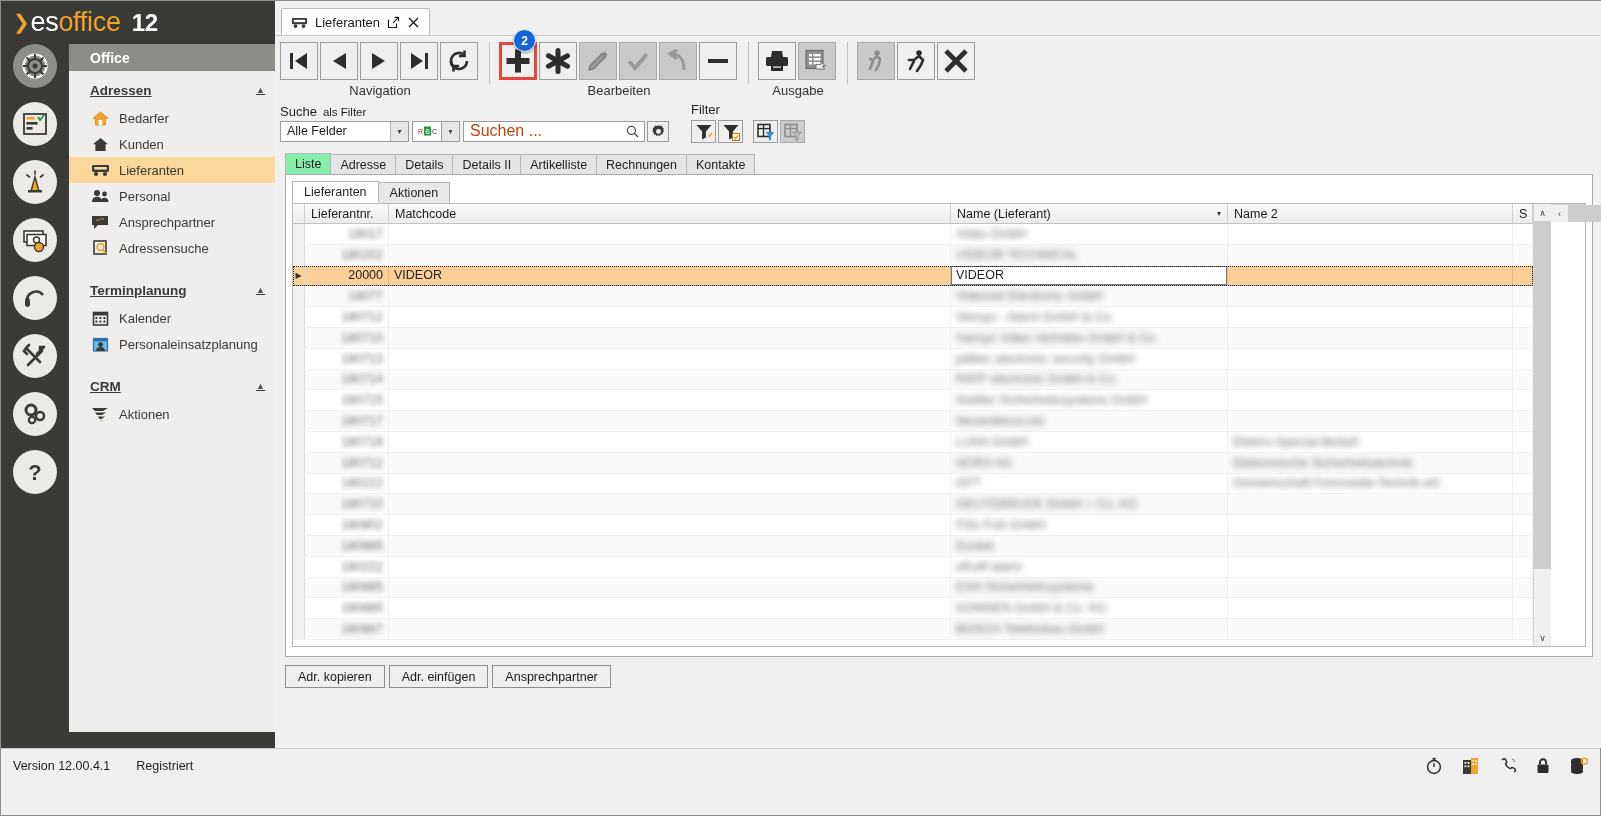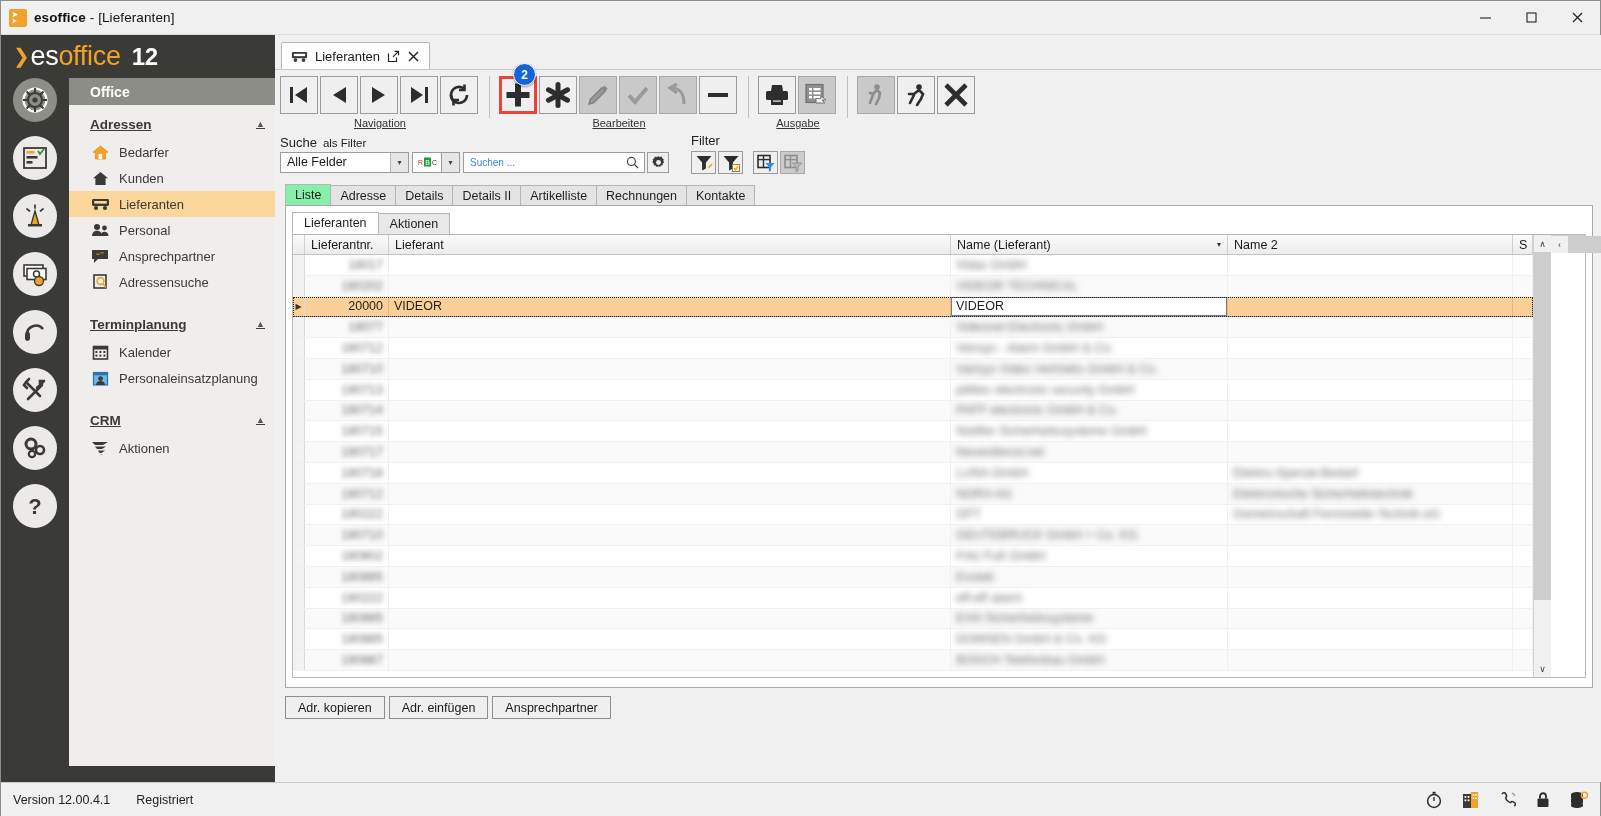--- a/index.html
+++ b/index.html
@@ -63,42 +63,42 @@
   .doctab .mini{display:flex;align-items:center;}
 
   .tbwrap{border-top:1px solid #c8c8c8;background:#f0f0f0;padding:6px 0 0 0;}
   .toolbar{display:flex;align-items:flex-start;padding-left:5px;}
   .tgroup{display:flex;flex-direction:column;align-items:center;}
   .tbtns{display:flex;}
   .tbtn{width:38px;height:38px;border:1px solid #9b9b9b;background:#efefef;margin-right:2px;
     display:flex;align-items:center;justify-content:center;box-sizing:border-box;}
   .tbtn.disabled{background:#c9c9c9;border-color:#a8a8a8;}
   .tbtn svg{display:block;}
-  .tglabel{font-size:11px;color:#333;margin-top:3px;text-align:center;width:100%;text-decoration:underline;}
+  .tglabel{font-size:13px;color:#333;margin-top:3px;text-align:center;width:100%;}
   .tsep{width:1px;background:#c0c0c0;height:42px;margin:0 9px;}
   .hl-wrap{position:relative;margin-right:2px;}
   .hl{border:3px solid #e8443a !important;width:38px;height:38px;box-sizing:border-box;background:#efefef;
     display:flex;align-items:center;justify-content:center;}
   .badge{position:absolute;top:-13px;left:14px;width:21px;height:21px;border-radius:50%;
     background:#1565d8;color:#fff;font-size:12px;font-weight:bold;display:flex;align-items:center;justify-content:center;
     border:1.5px solid #fff;box-shadow:0 1px 2px rgba(0,0,0,.35);z-index:5;}
 
   
   .searchrow{display:flex;align-items:center;padding:4px 0 0 5px;}
   .sfield{display:flex;flex-direction:column;}
   .slabels{display:flex;align-items:baseline;gap:6px;height:17px;}
   .slab{font-size:13px;color:#222;}
   .slab.small{font-size:11.5px;}
   .sctrls{display:flex;align-items:center;}
   .combo{height:21px;border:1px solid #9b9b9b;background:#fff;display:flex;align-items:center;box-sizing:border-box;}
   .combo .txt{padding:0 6px;font-size:12.5px;color:#1a1a1a;white-space:nowrap;}
   .combo .arrow{width:17px;height:19px;background:#e6e6e6;border-left:1px solid #b6b6b6;display:flex;align-items:center;justify-content:center;font-size:8px;color:#444;}
   .cbx-abc{height:21px;width:30px;border:1px solid #9b9b9b;background:#fff;display:flex;align-items:center;justify-content:center;box-sizing:border-box;margin-left:3px;}
   .searchbox{height:21px;border:1px solid #9b9b9b;background:#fff;display:flex;align-items:center;box-sizing:border-box;margin-left:3px;width:182px;}
-  .searchbox .ph{padding-left:6px;font-size:10px;color:#3b82f6;flex:1;}
+  .searchbox .ph{padding-left:6px;font-size:16px;color:#c2410c;flex:1;}
   .gearbtn{width:22px;height:21px;border:1px solid #9b9b9b;background:#efefef;display:flex;align-items:center;justify-content:center;box-sizing:border-box;margin-left:2px;}
   .filtbox{margin-left:22px;display:flex;flex-direction:column;}
   .fbtns{display:flex;gap:2px;}
   .fbtn{width:25px;height:23px;border:1px solid #9b9b9b;background:#efefef;display:flex;align-items:center;justify-content:center;box-sizing:border-box;}
   .fbtn.dis{background:#cccccc;border-color:#a8a8a8;}
   .fbtn.gap{margin-left:8px;}
 
   
   .ptabs{display:flex;align-items:flex-end;margin:10px 0 0 10px;height:21px;}
   .ptab{height:20px;background:#e4e4e4;border:1px solid #b5b5b5;border-bottom:none;padding:0 9px;
@@ -160,44 +160,20 @@
   .status{height:34px;background:#f0f0f0;border-top:1px solid #c9c9c9;display:flex;align-items:center;padding:0 12px;box-sizing:border-box;}
   .st-txt{font-size:12.5px;color:#222;margin-right:26px;}
   .st-icons{margin-left:auto;display:flex;gap:18px;align-items:center;}
   .st-icons span{display:flex;align-items:center;}
 </style>
 </head>
 <body>
 
 <div class="app">
 
-  <div class="titlebar">
-    <div class="tb-icon"></div>
-    <div class="tb-title">
-      <span>esoffice</span><span class="light"> - [Lieferanten]</span>
-    </div>
-    <div class="win-btns">
-      <div class="win-btn">
-        <svg width="13" height="13" viewBox="0 0 13 13">
-            <line x1="1" y1="7" x2="12" y2="7" stroke="#222" stroke-width="1.1"></line>
-          </svg>
-      </div>
-      <div class="win-btn">
-        <svg width="13" height="13" viewBox="0 0 13 13">
-            <rect x="2" y="2" width="9" height="9" fill="none" stroke="#222" stroke-width="1.1"></rect>
-          </svg>
-      </div>
-      <div class="win-btn">
-        <svg width="13" height="13" viewBox="0 0 13 13">
-            <line x1="2" y1="2" x2="11" y2="11" stroke="#222" stroke-width="1.2"></line>
-            <line x1="11" y1="2" x2="2" y2="11" stroke="#222" stroke-width="1.2"></line>
-          </svg>
-      </div>
-    </div>
-  </div>
 
   <div class="body-row">
 
     <div class="rail">
       <div class="rail-ico sel">
         <svg width="30" height="30" viewBox="0 0 30 30">
           <circle cx="15" cy="15" r="11.5" fill="none" stroke="#fff" stroke-width="2.2"></circle>
           <circle cx="15" cy="15" r="7" fill="none" stroke="#3a3a36" stroke-width="2"></circle>
           <circle cx="15" cy="15" r="2.6" fill="#3a3a36"></circle>
           <g stroke="#3a3a36" stroke-width="2">
@@ -683,21 +659,21 @@
 
         <div class="grid">
           <div class="grid-scrollarea">
             <div class="gmain">
               <div class="ghead">
                 <div class="gh c-ind"></div>
                 <div class="gh c-nr">
                     <span>Lieferantnr.</span>
                   </div>
                 <div class="gh c-mc">
-                    <span>Lieferant</span>
+                    <span>Matchcode</span>
                   </div>
                 <div class="gh c-n1">
                   <span>Name (Lieferant)</span>
                   <span class="sortarrow">▾</span>
                 </div>
                 <div class="gh c-n2">
                     <span>Name 2</span>
                   </div>
                 <div class="gh c-s">
                     <span>S</span>

